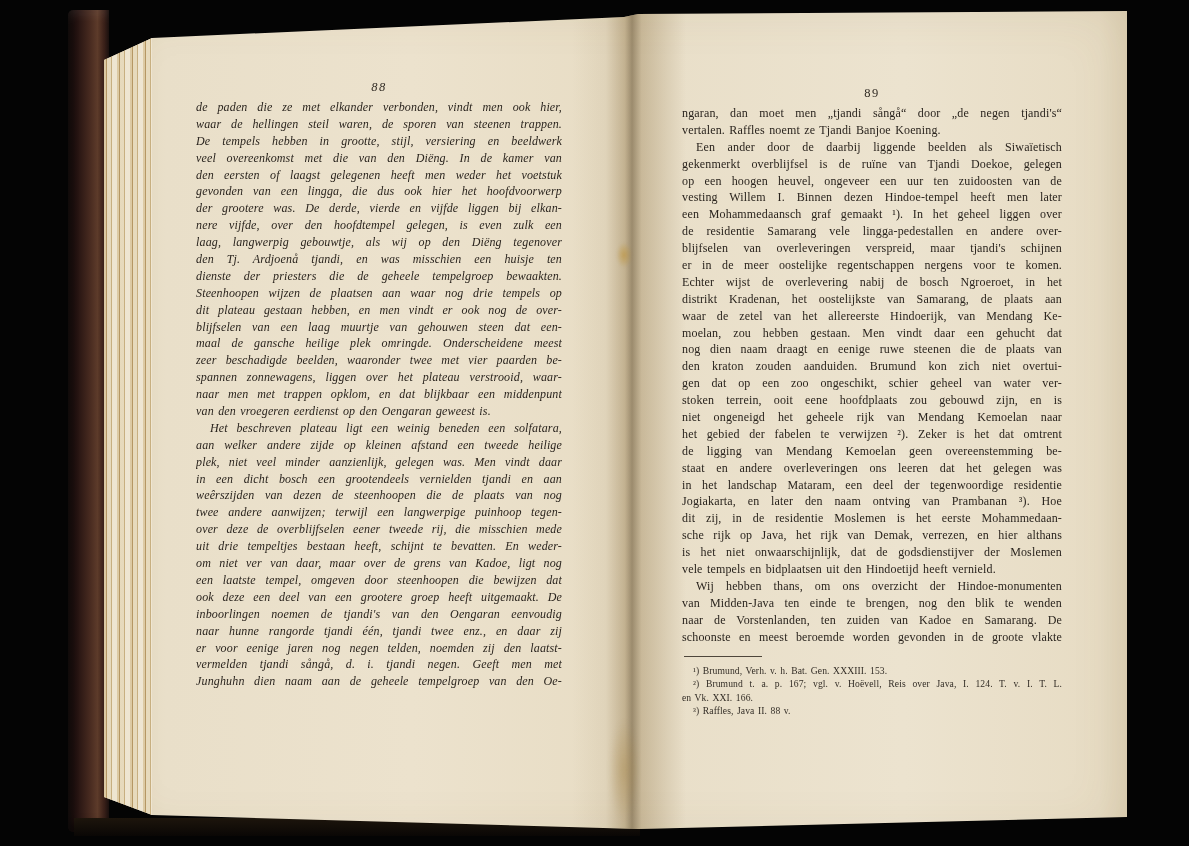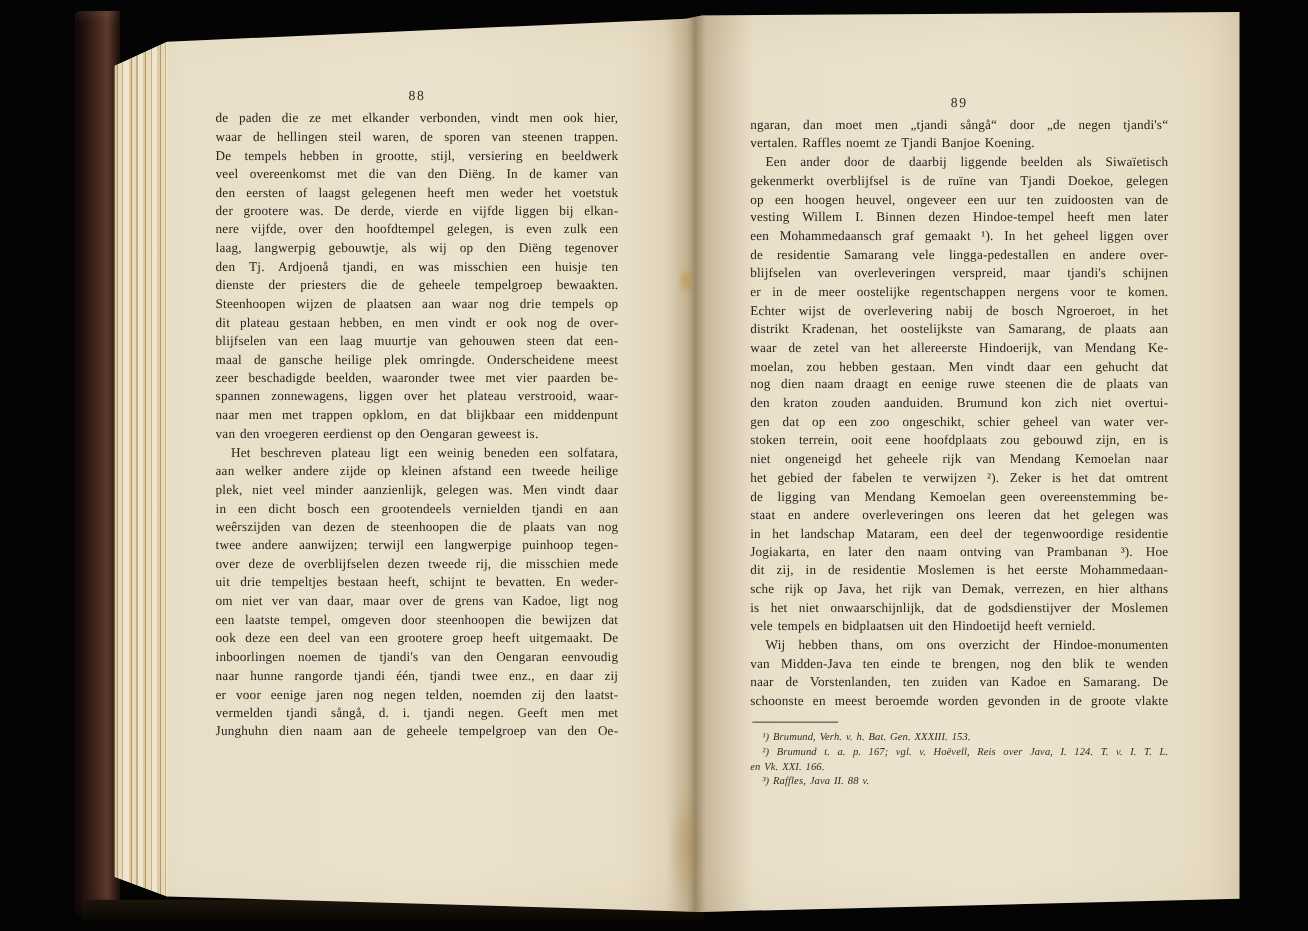--- a/index.html
+++ b/index.html
@@ -27,30 +27,30 @@
   
   .gutter{position:absolute;left:468px;top:0;width:120px;height:846px;
     background:linear-gradient(90deg,rgba(0,0,0,0) 0%,rgba(122,95,50,.08) 28%,rgba(133,105,56,.38) 44%,rgba(84,62,26,.52) 50%,rgba(133,105,56,.32) 58%,rgba(0,0,0,0) 95%);}
   .stain1{position:absolute;left:512px;top:242px;width:16px;height:26px;border-radius:50%;
     background:radial-gradient(ellipse,rgba(187,140,40,.55),rgba(187,140,40,0) 70%);filter:blur(1px);}
   .stain2{position:absolute;left:505px;top:720px;width:30px;height:100px;border-radius:50%;
     background:radial-gradient(ellipse,rgba(160,120,45,.30),rgba(160,120,45,0) 72%);filter:blur(2px);}
 
   
   .page{position:absolute;color:#2a241e;}
-  .page-left{left:196px;top:80px;width:366px;}
+  .page-left{left:196px;top:80px;width:366px;font-style:italic;}
   .page-right{left:682px;top:86px;width:380px;}
   .page-number{text-align:center;font-size:12.5px;letter-spacing:1.5px;color:#322c25;margin-bottom:4px;}
   .page-text{margin-top:3px;font-size:12px;letter-spacing:.15px;word-spacing:1.2px;}
   .line{height:16.9px;line-height:16.9px;overflow:hidden;
         text-align:justify;text-align-last:justify;}
   .line.endline{text-align-last:left;}
   .line.indent{text-indent:14px;}
   .footnote-rule{width:78px;height:1px;background:#4e463b;margin:10px 0 7px 2px;}
-  .footnotes{font-size:9.6px;letter-spacing:.1px;word-spacing:1px;color:#332d26;font-style:italic;}
+  .footnotes{font-size:9.6px;letter-spacing:.1px;word-spacing:1px;color:#332d26;}
   .fn-line{height:13.6px;line-height:13.6px;overflow:hidden;text-align:left;}
   .fn-line.fn-first{text-indent:11px;}
   .fn-line.fn-just{text-align:justify;text-align-last:justify;}
 </style>
 </head>
 <body>
 
 <div class="scene">
   <div class="cover-left"></div>
   <div class="cover-bottom"></div>
@@ -63,40 +63,41 @@
   </div>
 
   <div class="page page-left">
     <div class="page-number">88</div>
     <div class="page-text">
         <div class="line">de paden die ze met elkander verbonden, vindt men ook hier,</div>
         <div class="line">waar de hellingen steil waren, de sporen van steenen trappen.</div>
         <div class="line">De tempels hebben in grootte, stijl, versiering en beeldwerk</div>
         <div class="line">veel overeenkomst met die van den Diëng. In de kamer van</div>
         <div class="line">den eersten of laagst gelegenen heeft men weder het voetstuk</div>
+        <div class="line">gevonden van een lingga, die dus ook hier het hoofdvoorwerp</div>
         <div class="line">der grootere was. De derde, vierde en vijfde liggen bij elkan-</div>
         <div class="line">nere vijfde, over den hoofdtempel gelegen, is even zulk een</div>
         <div class="line">laag, langwerpig gebouwtje, als wij op den Diëng tegenover</div>
         <div class="line">den Tj. Ardjoenå tjandi, en was misschien een huisje ten</div>
         <div class="line">dienste der priesters die de geheele tempelgroep bewaakten.</div>
         <div class="line">Steenhoopen wijzen de plaatsen aan waar nog drie tempels op</div>
         <div class="line">dit plateau gestaan hebben, en men vindt er ook nog de over-</div>
         <div class="line">blijfselen van een laag muurtje van gehouwen steen dat een-</div>
         <div class="line">maal de gansche heilige plek omringde. Onderscheidene meest</div>
         <div class="line">zeer beschadigde beelden, waaronder twee met vier paarden be-</div>
         <div class="line">spannen zonnewagens, liggen over het plateau verstrooid, waar-</div>
         <div class="line">naar men met trappen opklom, en dat blijkbaar een middenpunt</div>
         <div class="line endline">van den vroegeren eerdienst op den Oengaran geweest is.</div>
         <div class="line indent">Het beschreven plateau ligt een weinig beneden een solfatara,</div>
         <div class="line">aan welker andere zijde op kleinen afstand een tweede heilige</div>
         <div class="line">plek, niet veel minder aanzienlijk, gelegen was. Men vindt daar</div>
         <div class="line">in een dicht bosch een grootendeels vernielden tjandi en aan</div>
         <div class="line">weêrszijden van dezen de steenhoopen die de plaats van nog</div>
         <div class="line">twee andere aanwijzen; terwijl een langwerpige puinhoop tegen-</div>
-        <div class="line">over deze de overblijfselen dezen tweede rij, die misschien mede</div>
+        <div class="line">over deze de overblijfselen eener tweede rij, die misschien mede</div>
         <div class="line">uit drie tempeltjes bestaan heeft, schijnt te bevatten. En weder-</div>
         <div class="line">om niet ver van daar, maar over de grens van Kadoe, ligt nog</div>
         <div class="line">een laatste tempel, omgeven door steenhoopen die bewijzen dat</div>
         <div class="line">ook deze een deel van een grootere groep heeft uitgemaakt. De</div>
         <div class="line">inboorlingen noemen de tjandi's van den Oengaran eenvoudig</div>
         <div class="line">naar hunne rangorde tjandi één, tjandi twee enz., en daar zij</div>
         <div class="line">er voor eenige jaren nog negen telden, noemden zij den laatst-</div>
         <div class="line">vermelden tjandi sångå, d. i. tjandi negen. Geeft men met</div>
         <div class="line">Junghuhn dien naam aan de geheele tempelgroep van den Oe-</div>
       </div>

